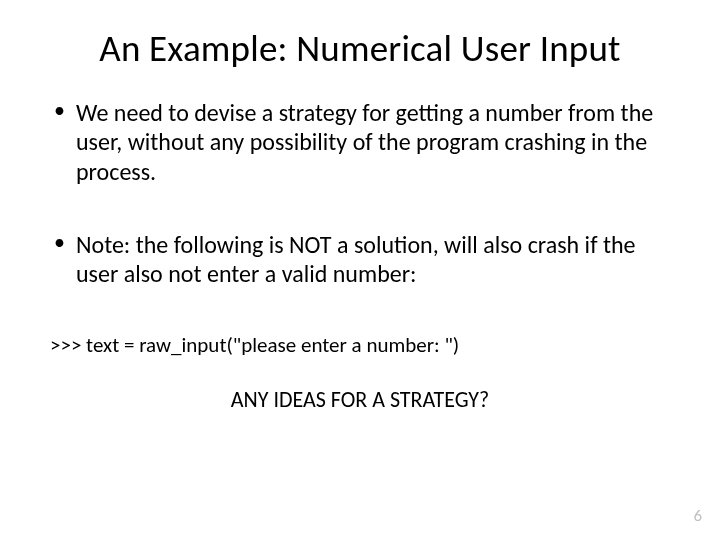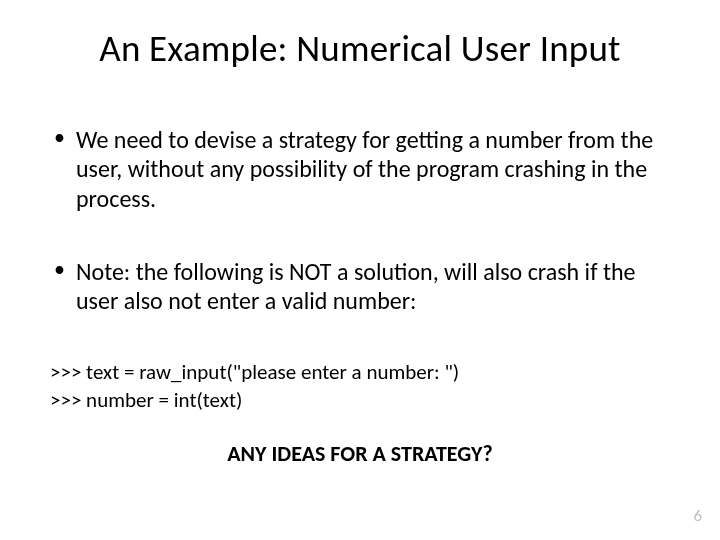--- a/index.html
+++ b/index.html
@@ -1,41 +1,40 @@
 <!DOCTYPE html>
 <html><head>
 <meta charset="utf-8">
 <style>
   * { margin: 0; padding: 0; box-sizing: border-box; }
   html, body { width: 720px; height: 540px; background: #fff; font-family: Calibri, "Segoe UI", Arial, sans-serif; color: #000; }
   .slide { position: relative; width: 720px; height: 540px; padding: 22px 48px 24px 48px; border-radius: 16px; }
   .title { font-size: 37px; font-weight: 400; text-align: center; margin-top: 4px; letter-spacing: 0.2px; }
-  .body { margin-top: 54px; }
+  .body { margin-top: 27px; }
   ul.bullets { list-style: none; }
   ul.bullets > li { position: relative; padding-left: 28px; font-size: 24px; line-height: 1.22; margin-bottom: 44px; }
   ul.bullets > li::before { content: "•"; position: absolute; left: 6px; top: 0; font-size: 22px; }
   .code { margin-top: 4px; font-size: 21px; line-height: 1.3; padding-left: 2px; }
   .code .line { white-space: pre; }
-  .prompt { font-weight: 700; font-size: 22px; text-align: center; margin-top: 26px; }
+  .prompt { font-weight: 400; font-size: 22px; text-align: center; margin-top: 26px; }
   .pagenum { position: absolute; right: 18px; bottom: 14px; font-size: 17px; color: #bfbfbf; }
 </style>
 </head>
 <body>
 
 <div class="slide">
   <h1 class="title">An Example: Numerical User Input</h1>
 
   <div class="body">
     <ul class="bullets">
       <li>We need to devise a strategy for getting a number from the user, without any possibility of the program crashing in the process.</li>
       <li>Note: the following is NOT a solution, will also crash if the user also not enter a valid number:</li>
     </ul>
 
     <div class="code">
       <div class="line">&gt;&gt;&gt; text = raw_input("please enter a number: ")</div>
-      <div class="line">&gt;&gt;&gt; number = int(text)</div>
     </div>
 
     <div class="prompt">ANY IDEAS FOR A STRATEGY?</div>
   </div>
 
   <div class="pagenum">6</div>
 </div>
 
 </body></html>

